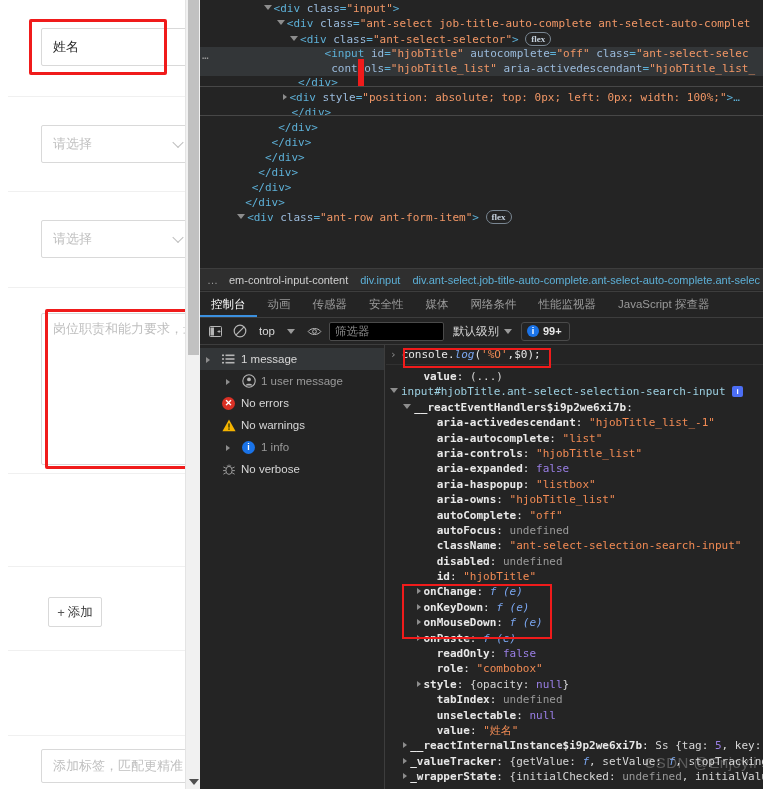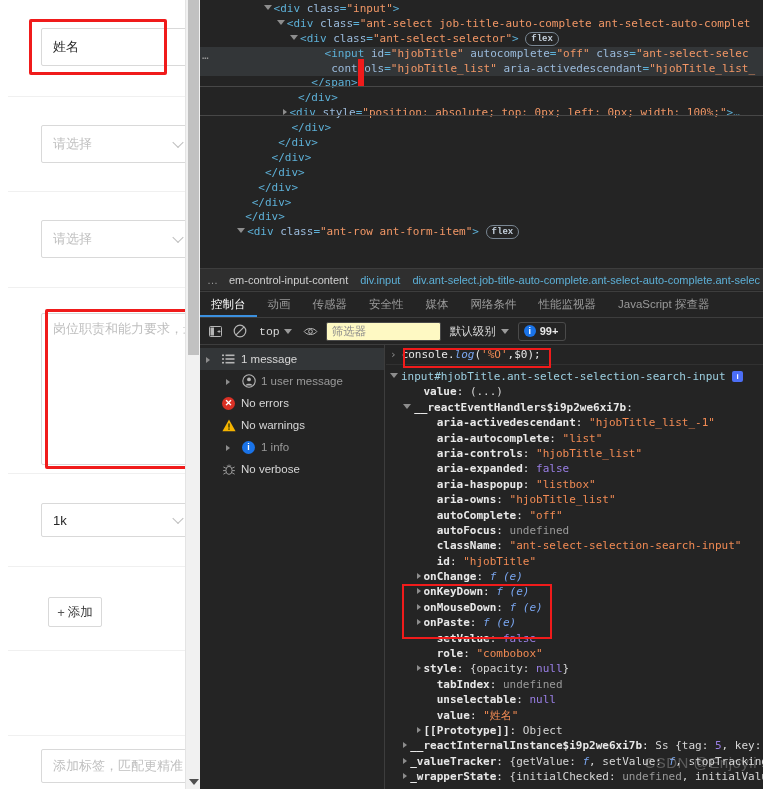--- a/index.html
+++ b/index.html
@@ -148,21 +148,21 @@
   .pe  { color: #d682d6; }  
   .dots{ color: #8d8d8d; }
   .flex-badge {
     display: inline-block;
     border: 1px solid #7a8793;
     border-radius: 7px;
     color: #c5d1dd;
     font-size: 9px;
     line-height: 10px;
     padding: 1px 5px 1px 5px;
-    font-family: Liberation Mono, monospace;
+    font-family: Liberation Serif, serif;
     font-weight: bold;
     vertical-align: 1px;
   }
   .ellipsis-badge {
     position: absolute;
     left: 2px; top: 2px;
     color: #9a9a9a;
     font-size: 11px;
     letter-spacing: 1px;
   }
@@ -234,35 +234,34 @@
     padding-left: 5px;
     font-family: "Liberation Sans", sans-serif;
     font-size: 11.5px;
   }
   .tb-icon {
     width: 20px; height: 20px;
     display: flex; align-items: center; justify-content: center;
     color: #b5b5b5;
   }
   .ctx-select {
-    display: flex; align-items: center; gap: 4px;
+    display: flex; align-items: center; gap: 12px;
     color: #d7d7d7;
     padding: 0 4px;
     height: 20px;
-    font-family: Liberation Mono, monospace;
   }
   .caret {
     width: 0; height: 0;
     border-left: 4px solid transparent;
     border-right: 4px solid transparent;
     border-top: 5px solid #9a9a9a;
   }
   #filter-box {
     width: 115px; height: 19px;
-    background: #fef9c3;
+    background: #000000;
     border: 1px solid #4a4a4a;
     border-radius: 2px;
     color: #8b8b8b;
     font-size: 11.5px;
     display: flex; align-items: center;
     padding: 0 5px;
   }
   .level-select {
     display: flex; align-items: center; gap: 5px;
     color: #d7d7d7;
@@ -434,24 +433,20 @@
           <span>请选择</span>
           <span class="sel-arrow"></span>
         </div>
         <div class="field placeholder" style="top: 220px; height: 38px; width: 152px;">
           <span>请选择</span>
           <span class="sel-arrow"></span>
         </div>
         <div class="field placeholder ta" style="top: 313px; height: 152px; width: 152px;">
           <span>岗位职责和能力要求，最</span>
         </div>
-        <div class="field" style="top: 503px; height: 34px; width: 152px;">
-          <span>1k</span>
-          <span class="sel-arrow"></span>
-        </div>
         <div class="field placeholder" style="top: 749px; height: 34px; width: 152px; text-align: right;">
           <span>添加标签，匹配更精准</span>
         </div>
         <div class="panel-sep" style="top: 96px;"></div>
         <div class="panel-sep" style="top: 191px;"></div>
         <div class="panel-sep" style="top: 287px;"></div>
         <div class="panel-sep" style="top: 473px;"></div>
         <div class="panel-sep" style="top: 566px;"></div>
         <div class="panel-sep" style="top: 650px;"></div>
         <div class="panel-sep" style="top: 735px;"></div>
@@ -471,21 +466,20 @@
 
   <div id="devtools">
 
     <div id="dom-tree">
       <div id="dom-lines">
           <div class="dom-line"><span>         </span><span class="tri open"></span><span class="tg">&lt;div </span><span class="at">class</span><span class="tg">=</span><span class="av">"input"</span><span class="tg">&gt;</span></div>
           <div class="dom-line"><span>           </span><span class="tri open"></span><span class="tg">&lt;div </span><span class="at">class</span><span class="tg">=</span><span class="av">"ant-select job-title-auto-complete ant-select-auto-complet</span></div>
           <div class="dom-line"><span>             </span><span class="tri open"></span><span class="tg">&lt;div </span><span class="at">class</span><span class="tg">=</span><span class="av">"ant-select-selector"</span><span class="tg">&gt; </span><span class="flex-badge">flex</span></div>
           <div class="dom-line sel"><span class="ellipsis-badge">…</span><span>                 </span><span class="tri blank"></span><span class="tg">&lt;input </span><span class="at">id</span><span class="tg">=</span><span class="av">"hjobTitle" </span><span class="at">autocomplete</span><span class="tg">=</span><span class="av">"off" </span><span class="at">class</span><span class="tg">=</span><span class="av">"ant-select-selec</span></div>
           <div class="dom-line sel"><span>                  </span><span class="tri blank"></span><span class="at">controls</span><span class="tg">=</span><span class="av">"hjobTitle_list" </span><span class="at">aria-activedescendant</span><span class="tg">=</span><span class="av">"hjobTitle_list_</span></div>
-          <div class="dom-line"><span>               </span><span class="tri blank"></span><span class="tg">&lt;/span&gt;</span></div>
           <div class="dom-line"><span>             </span><span class="tri blank"></span><span class="tg">&lt;/div&gt;</span></div>
           <div class="dom-line"><span>            </span><span class="tri "></span><span class="tg">&lt;div </span><span class="at">style</span><span class="tg">=</span><span class="av">"position: absolute; top: 0px; left: 0px; width: 100%;"</span><span class="tg">&gt;…</span></div>
           <div class="dom-line"><span>            </span><span class="tri blank"></span><span class="tg">&lt;/div&gt;</span></div>
           <div class="dom-line"><span>          </span><span class="tri blank"></span><span class="tg">&lt;/div&gt;</span></div>
           <div class="dom-line"><span>         </span><span class="tri blank"></span><span class="tg">&lt;/div&gt;</span></div>
           <div class="dom-line"><span>        </span><span class="tri blank"></span><span class="tg">&lt;/div&gt;</span></div>
           <div class="dom-line"><span>       </span><span class="tri blank"></span><span class="tg">&lt;/div&gt;</span></div>
           <div class="dom-line"><span>      </span><span class="tri blank"></span><span class="tg">&lt;/div&gt;</span></div>
           <div class="dom-line"><span>     </span><span class="tri blank"></span><span class="tg">&lt;/div&gt;</span></div>
           <div class="dom-line"><span>     </span><span class="tri open"></span><span class="tg">&lt;div </span><span class="at">class</span><span class="tg">=</span><span class="av">"ant-row ant-form-item"</span><span class="tg">&gt; </span><span class="flex-badge">flex</span></div>
@@ -631,44 +625,44 @@
             </span>
             <span>No verbose</span>
           </div>
         </div>
       <div id="console-output">
         <div id="prompt-line">
           <span class="prompt-arrow">›</span>
           <span id="prompt-text"><span class="k">console.</span><span class="fn">log</span><span class="k">(</span><span class="str">'%O'</span><span class="k">,$0);</span></span>
         </div>
         <div id="log-rows">
+            <div class="lrow"><span>    </span><span class="ltri none"></span><span class="kb">value</span><span class="k">: </span><span class="obj">(...)</span></div>
             <div class="lrow"><span></span><span class="ltri open"></span><span class="node">input</span><span class="node">#hjobTitle</span><span class="node">.ant-select-selection-search-input </span><span class="info-badge">i</span></div>
-            <div class="lrow"><span>    </span><span class="ltri none"></span><span class="kb">value</span><span class="k">: </span><span class="obj">(...)</span></div>
             <div class="lrow"><span>  </span><span class="ltri open"></span><span class="kb">__reactEventHandlers$i9p2we6xi7b</span><span class="k">:</span></div>
             <div class="lrow"><span>      </span><span class="ltri none"></span><span class="kb">aria-activedescendant</span><span class="k">: </span><span class="str">"hjobTitle_list_-1"</span></div>
             <div class="lrow"><span>      </span><span class="ltri none"></span><span class="kb">aria-autocomplete</span><span class="k">: </span><span class="str">"list"</span></div>
             <div class="lrow"><span>      </span><span class="ltri none"></span><span class="kb">aria-controls</span><span class="k">: </span><span class="str">"hjobTitle_list"</span></div>
             <div class="lrow"><span>      </span><span class="ltri none"></span><span class="kb">aria-expanded</span><span class="k">: </span><span class="kw">false</span></div>
             <div class="lrow"><span>      </span><span class="ltri none"></span><span class="kb">aria-haspopup</span><span class="k">: </span><span class="str">"listbox"</span></div>
             <div class="lrow"><span>      </span><span class="ltri none"></span><span class="kb">aria-owns</span><span class="k">: </span><span class="str">"hjobTitle_list"</span></div>
             <div class="lrow"><span>      </span><span class="ltri none"></span><span class="kb">autoComplete</span><span class="k">: </span><span class="str">"off"</span></div>
             <div class="lrow"><span>      </span><span class="ltri none"></span><span class="kb">autoFocus</span><span class="k">: </span><span class="und">undefined</span></div>
             <div class="lrow"><span>      </span><span class="ltri none"></span><span class="kb">className</span><span class="k">: </span><span class="str">"ant-select-selection-search-input"</span></div>
+            <div class="lrow"><span>      </span><span class="ltri none"></span><span class="kb">disabled</span><span class="k">: </span><span class="und">undefined</span></div>
             <div class="lrow"><span>      </span><span class="ltri none"></span><span class="kb">id</span><span class="k">: </span><span class="str">"hjobTitle"</span></div>
             <div class="lrow"><span>    </span><span class="ltri "></span><span class="kb">onChange</span><span class="k">: </span><span class="fn">f (e)</span></div>
             <div class="lrow"><span>    </span><span class="ltri "></span><span class="kb">onKeyDown</span><span class="k">: </span><span class="fn">f (e)</span></div>
             <div class="lrow"><span>    </span><span class="ltri "></span><span class="kb">onMouseDown</span><span class="k">: </span><span class="fn">f (e)</span></div>
             <div class="lrow"><span>    </span><span class="ltri "></span><span class="kb">onPaste</span><span class="k">: </span><span class="fn">f (e)</span></div>
-            <div class="lrow"><span>      </span><span class="ltri none"></span><span class="kb">setValue</span><span class="k">: </span><span class="kw">false</span></div>
+            <div class="lrow"><span>      </span><span class="ltri none"></span><span class="kb">readOnly</span><span class="k">: </span><span class="kw">false</span></div>
             <div class="lrow"><span>      </span><span class="ltri none"></span><span class="kb">role</span><span class="k">: </span><span class="str">"combobox"</span></div>
             <div class="lrow"><span>    </span><span class="ltri "></span><span class="kb">style</span><span class="k">: </span><span class="obj">{opacity: </span><span class="kw">null</span><span class="obj">}</span></div>
             <div class="lrow"><span>      </span><span class="ltri none"></span><span class="kb">tabIndex</span><span class="k">: </span><span class="und">undefined</span></div>
             <div class="lrow"><span>      </span><span class="ltri none"></span><span class="kb">unselectable</span><span class="k">: </span><span class="kw">null</span></div>
             <div class="lrow"><span>      </span><span class="ltri none"></span><span class="kb">value</span><span class="k">: </span><span class="str">"姓名"</span></div>
-            <div class="lrow"><span>    </span><span class="ltri "></span><span class="kb">[[Prototype]]</span><span class="k">: </span><span class="obj">Object</span></div>
             <div class="lrow"><span>  </span><span class="ltri "></span><span class="kb">__reactInternalInstance$i9p2we6xi7b</span><span class="k">: </span><span class="obj">Ss </span><span class="obj">{tag: </span><span class="num">5</span><span class="obj">, key: </span></div>
             <div class="lrow"><span>  </span><span class="ltri "></span><span class="kb">_valueTracker</span><span class="k">: </span><span class="obj">{getValue: </span><span class="fn">f</span><span class="obj">, setValue: </span><span class="fn">f</span><span class="obj">, stopTracking: </span></div>
             <div class="lrow"><span>  </span><span class="ltri "></span><span class="kb">_wrapperState</span><span class="k">: </span><span class="obj">{initialChecked: </span><span class="und">undefined</span><span class="obj">, initialValue:</span></div>
           </div>
         <div id="console-red-1"></div>
         <div id="console-red-2"></div>
       </div>
       <div id="watermark">CSDN @Enjoyli</div>
     </div>
   </div>

